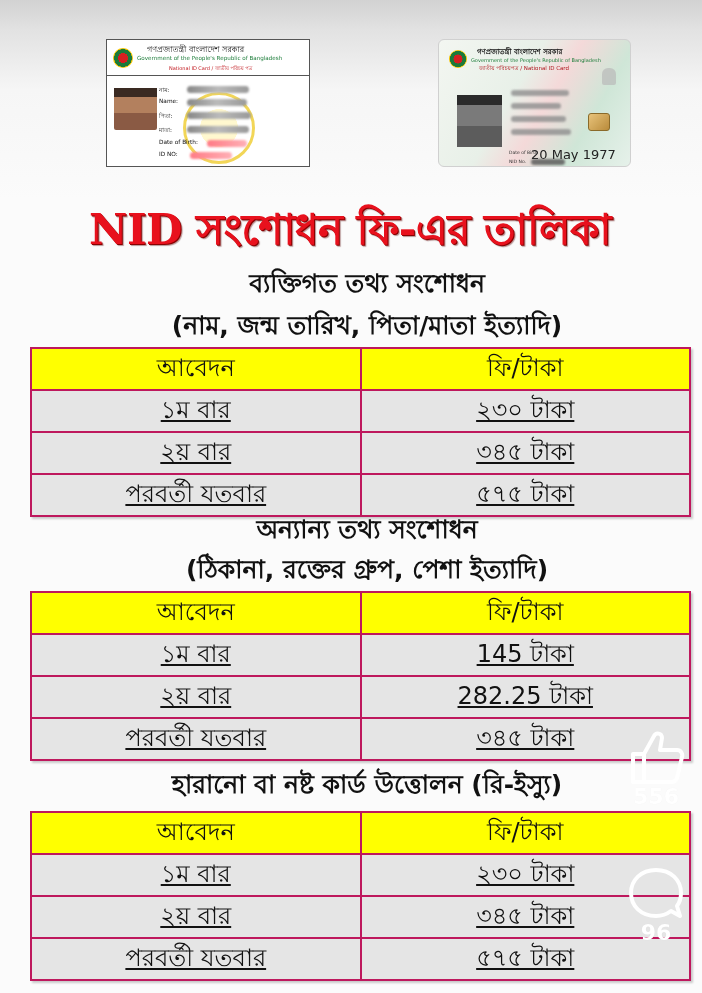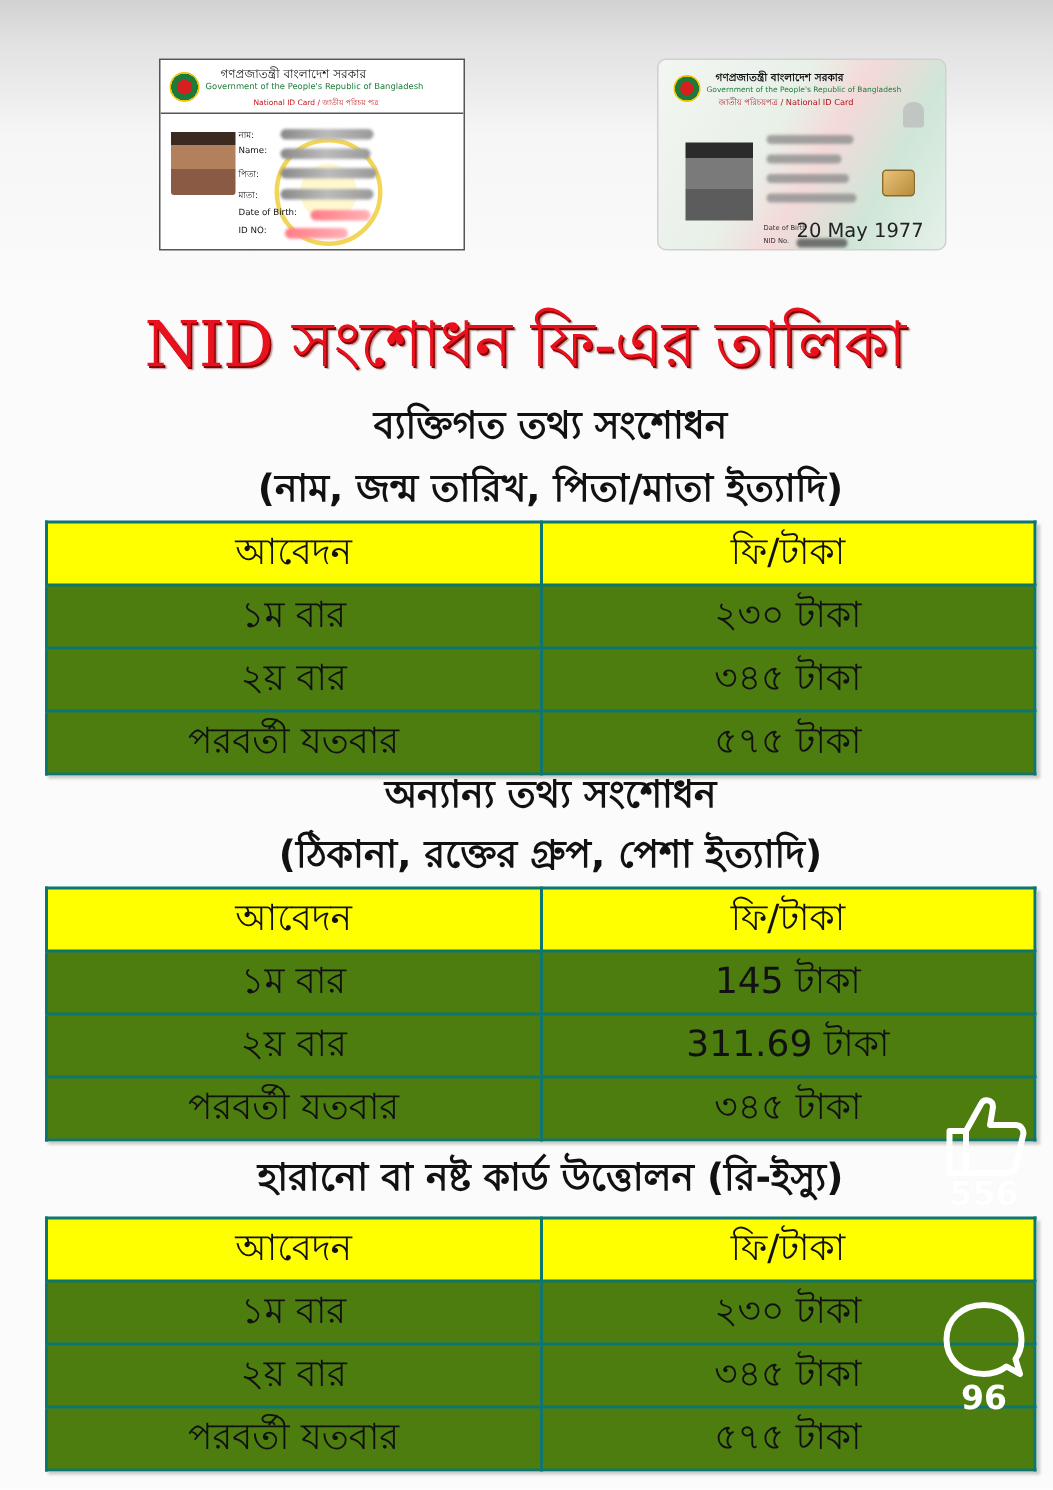--- a/index.html
+++ b/index.html
@@ -79,46 +79,46 @@
     position: absolute; height: 6px; border-radius: 3px; background: #8f8f8f; filter: blur(1.2px); opacity: 0.8;
   }
   .card-new .dob-lbl { position: absolute; left: 70px; top: 110px; font-size: 4.5px; color: #333; white-space: nowrap; }
   .card-new .dob { position: absolute; left: 92px; top: 107px; font-size: 13px; color: #222; white-space: nowrap; }
   .card-new .nid-lbl { position: absolute; left: 70px; top: 119px; font-size: 4.5px; color: #333; white-space: nowrap; }
 
   
   .title {
     position: absolute; left: 0; top: 197px; width: 700px; text-align: center;
     font-family: "DejaVu Serif", serif;
-    font-size: 42px; font-weight: normal; color: #e8111d;
+    font-size: 42px; font-weight: bold; color: #e8111d;
     text-shadow: 1px 1px 0 #8a0000, 2px 2px 1px rgba(80,0,0,0.4);
     letter-spacing: -0.5px; white-space: nowrap;
   }
 
   .subtitle {
     position: absolute; left: 16px; width: 702px; text-align: center;
     font-size: 25px; font-weight: bold; color: #111; white-space: nowrap;
     line-height: 40px;
   }
 
   
   .fee-table {
     position: absolute; left: 30px; width: 661px;
     border-collapse: collapse;
     border: 2px solid #333;
     box-shadow: 2px 2px 2px rgba(0,0,0,0.2);
   }
   .fee-table td, .fee-table th {
-    border: 2px solid #0f766e;
+    border: 2px solid #be185d;
     height: 41px; text-align: center; vertical-align: middle;
     font-size: 24px; font-weight: normal; color: #111;
     width: 50%; white-space: nowrap;
   }
   .fee-table th { background: #ffff00; }
-  .fee-table td { background: #4d7c0f; }
+  .fee-table td { background: #e5e5e5; text-decoration: underline; }
 
   
   .overlay {
     position: absolute; left: 624px; width: 64px; text-align: center;
   }
   .overlay svg { display: block; margin: 0 auto; }
   .overlay .count {
     font-size: 22px; color: #fff; font-weight: bold; line-height: 22px;
     text-shadow: 0 0 1px rgba(0,0,0,0.05);
   }
@@ -199,21 +199,21 @@
       <tr>
     <th>আবেদন</th>
     <th>ফি/টাকা</th>
   </tr>
   <tr>
     <td>১ম বার</td>
     <td>145 টাকা</td>
   </tr>
   <tr>
     <td>২য় বার</td>
-    <td>311.69 টাকা</td>
+    <td>282.25 টাকা</td>
   </tr>
   <tr>
     <td>পরবর্তী যতবার</td>
     <td>৩৪৫ টাকা</td>
   </tr>
 </tbody>
   </table>
 
 <div class="subtitle" style="top:765px">হারানো বা নষ্ট কার্ড উত্তোলন (রি-ইস্যু)</div>
 <table class="fee-table" style="top:811px">

